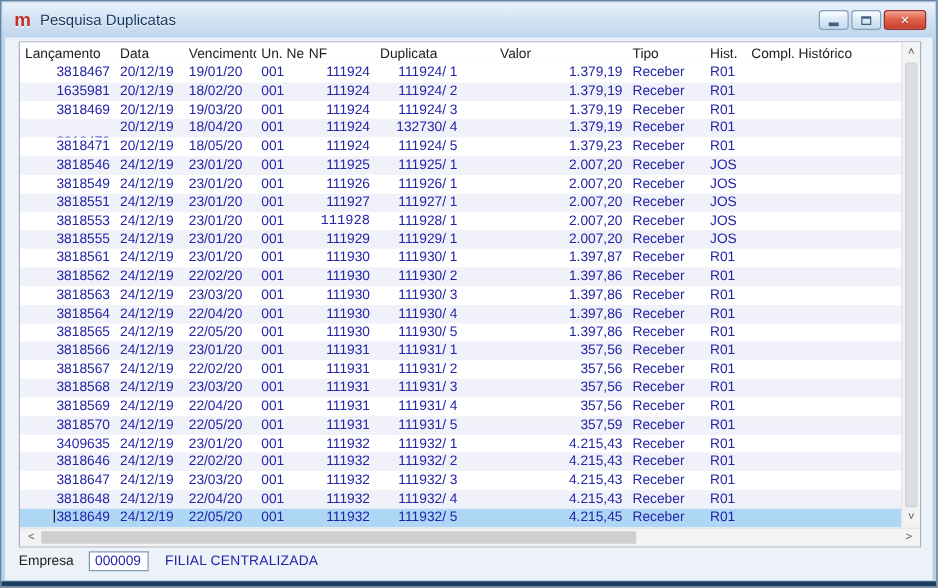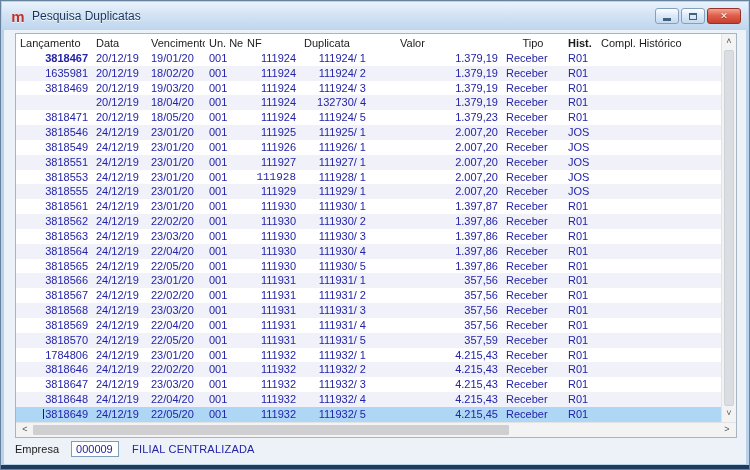--- a/index.html
+++ b/index.html
@@ -75,27 +75,27 @@
 
     <div class="grid">
       <div class="grid-header">
           <div class="hcell" style="width: 76px;">Lançamento</div>
           <div class="hcell" style="width: 55px;">Data</div>
           <div class="hcell" style="width: 58px;">Vencimento</div>
           <div class="hcell" style="width: 38px;">Un. Neg.</div>
           <div class="hcell" style="width: 57px;">NF</div>
           <div class="hcell" style="width: 70px;">Duplicata</div>
           <div class="hcell" style="width: 132px; padding-left: 30px;">Valor</div>
-          <div class="hcell" style="width: 62px; text-align: center;">Tipo</div>
-          <div class="hcell" style="width: 33px; font-weight: bold;">Hist.</div>
+          <div class="hcell" style="width: 62px;">Tipo</div>
+          <div class="hcell" style="width: 33px;">Hist.</div>
           <div class="hcell" style="width: 124px;">Compl. Histórico</div>
         </div>
       <div class="grid-body">
           <div class="row">
-            <div class="cell right" style="width: 76px; font-weight: bold;">3818467</div>
+            <div class="cell right" style="width: 76px;">3818467</div>
             <div class="cell" style="width: 55px;">20/12/19</div>
             <div class="cell" style="width: 58px;">19/01/20</div>
             <div class="cell" style="width: 38px;">001</div>
             <div class="cell right" style="width: 57px;">111924</div>
             <div class="cell right" style="width: 70px;">111924/ 1</div>
             <div class="cell right" style="width: 132px;">1.379,19</div>
             <div class="cell" style="width: 62px;">Receber</div>
             <div class="cell" style="width: 33px;">R01</div>
             <div class="cell" style="width: 124px;"></div>
           </div>
@@ -321,21 +321,21 @@
             <div class="cell" style="width: 58px;">22/05/20</div>
             <div class="cell" style="width: 38px;">001</div>
             <div class="cell right" style="width: 57px;">111931</div>
             <div class="cell right" style="width: 70px;">111931/ 5</div>
             <div class="cell right" style="width: 132px;">357,59</div>
             <div class="cell" style="width: 62px;">Receber</div>
             <div class="cell" style="width: 33px;">R01</div>
             <div class="cell" style="width: 124px;"></div>
           </div>
           <div class="row">
-            <div class="cell right" style="width: 76px;">1784806</div>
+            <div class="cell right" style="width: 76px;">3409635</div>
             <div class="cell" style="width: 55px;">24/12/19</div>
             <div class="cell" style="width: 58px;">23/01/20</div>
             <div class="cell" style="width: 38px;">001</div>
             <div class="cell right" style="width: 57px;">111932</div>
             <div class="cell right" style="width: 70px;">111932/ 1</div>
             <div class="cell right" style="width: 132px;">4.215,43</div>
             <div class="cell" style="width: 62px;">Receber</div>
             <div class="cell" style="width: 33px;">R01</div>
             <div class="cell" style="width: 124px;"></div>
           </div>

